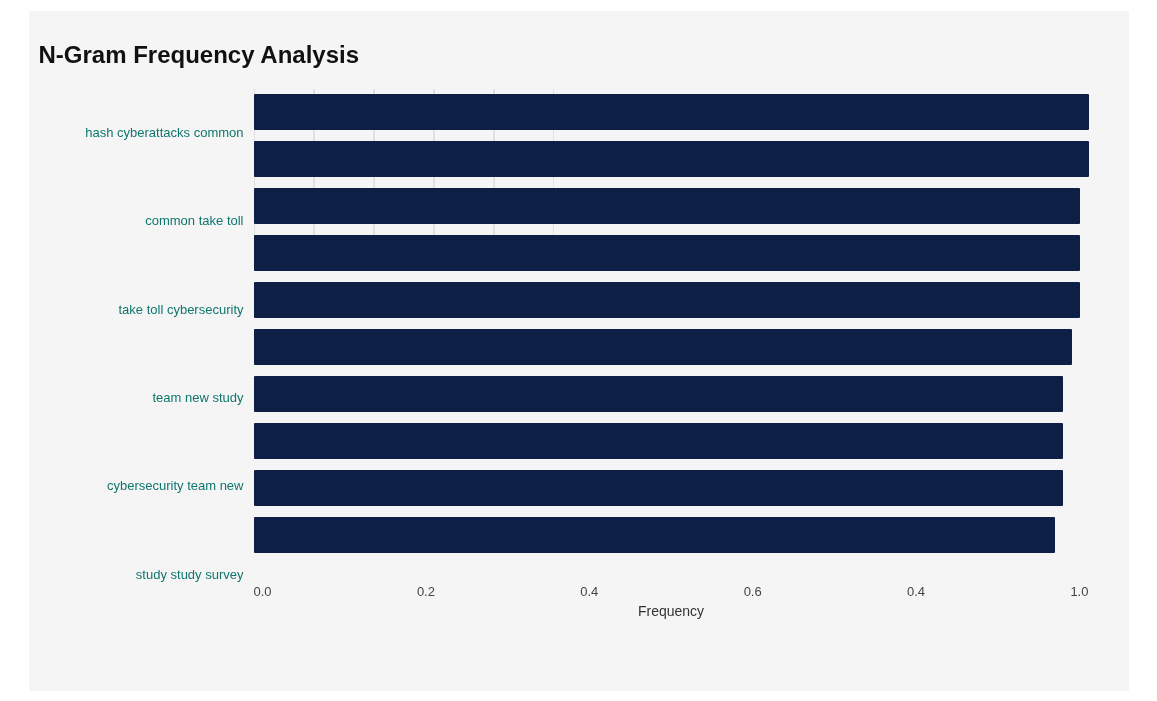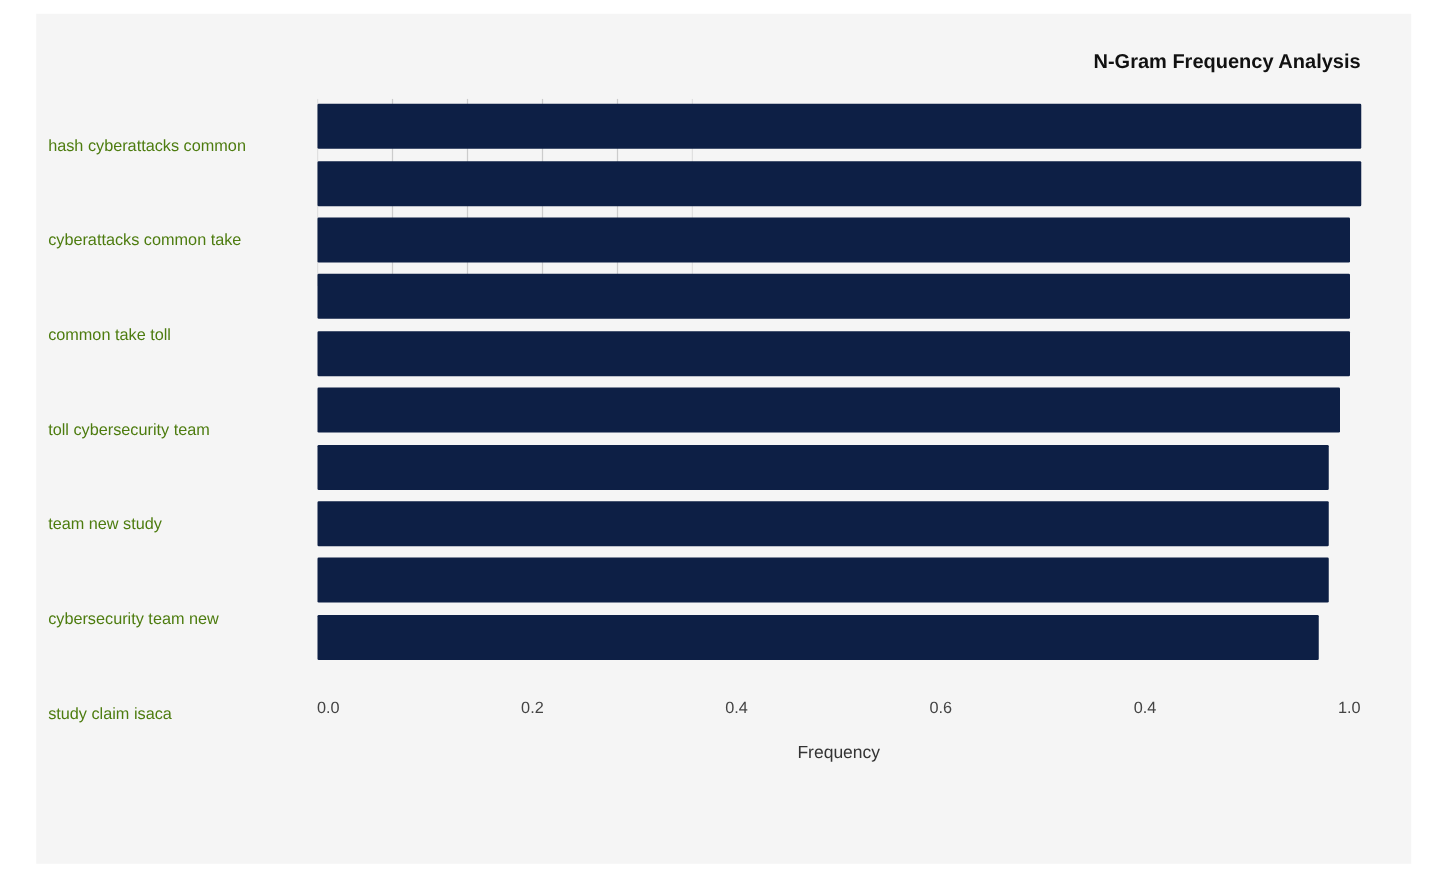--- a/index.html
+++ b/index.html
@@ -17,44 +17,44 @@
       justify-content: center;
     }
     .chart-container {
       background: #f5f5f5;
       width: 1100px;
       height: 680px;
       padding: 30px 40px 60px 10px;
       position: relative;
     }
     .chart-title {
-      text-align: right;
-      font-size: 16px;
+      text-align: left;
+      font-size: 24px;
       font-weight: bold;
       color: #111;
       margin-bottom: 20px;
     }
     .chart-area {
       display: flex;
       width: 100%;
       height: calc(100% - 60px);
       position: relative;
     }
     .y-labels {
       display: flex;
       flex-direction: column;
       justify-content: space-around;
       width: 215px;
       flex-shrink: 0;
       padding-right: 10px;
     }
     .y-label {
       font-size: 13px;
-      color: #4d7c0f;
-      text-align: left;
+      color: #0f766e;
+      text-align: right;
       line-height: 1.2;
       padding: 4px 0;
     }
     .bars-and-x {
       flex: 1;
       display: flex;
       flex-direction: column;
     }
     .bars-area {
       flex: 1;
@@ -102,37 +102,36 @@
     }
     .x-tick {
       font-size: 13px;
       color: #444;
       text-align: center;
     }
     .x-label-below {
       text-align: center;
       font-size: 14px;
       color: #333;
-      margin-top: 20px;
+      margin-top: 4px;
     }
   </style>
 </head>
 <body>
 
 <div class="chart-container">
   <div class="chart-title">N-Gram Frequency Analysis</div>
   <div class="chart-area">
     <div class="y-labels" id="y-labels">
         <div class="y-label">hash cyberattacks common</div>
-        <div class="y-label">cyberattacks common take</div>
         <div class="y-label">common take toll</div>
-        <div class="y-label">toll cybersecurity team</div>
+        <div class="y-label">take toll cybersecurity</div>
         <div class="y-label">team new study</div>
         <div class="y-label">cybersecurity team new</div>
-        <div class="y-label">study claim isaca</div>
+        <div class="y-label">study study survey</div>
       </div>
     <div class="bars-and-x">
       <div class="bars-area">
 
         <svg class="grid-lines" id="grid-svg">
             <line x1="0%" x2="0%" y1="0" y2="100%" stroke="#cccccc" stroke-width="1"></line>
             <line x1="20%" x2="20%" y1="0" y2="100%" stroke="#cccccc" stroke-width="1"></line>
             <line x1="40%" x2="40%" y1="0" y2="100%" stroke="#cccccc" stroke-width="1"></line>
             <line x1="60%" x2="60%" y1="0" y2="100%" stroke="#cccccc" stroke-width="1"></line>
             <line x1="80%" x2="80%" y1="0" y2="100%" stroke="#cccccc" stroke-width="1"></line>

